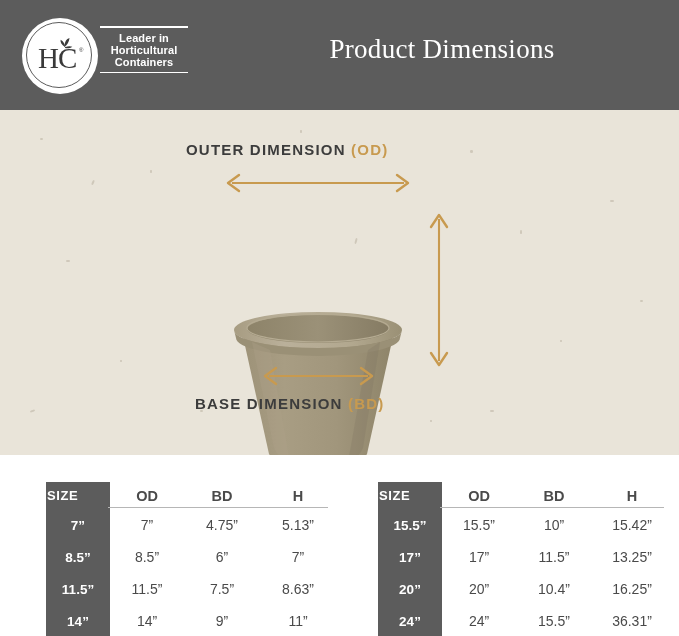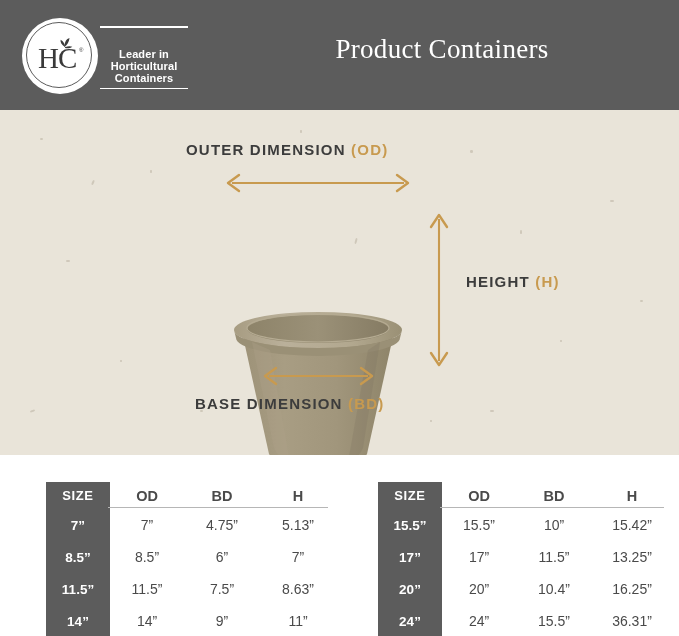--- a/index.html
+++ b/index.html
@@ -7,21 +7,21 @@
   #page{position:relative;width:679px;height:636px;background:#ffffff;}
 
   
   .header{position:absolute;left:0;top:0;width:679px;height:110px;background:#5c5c5c;}
   .logo-wrap{position:absolute;left:22px;top:18px;width:76px;height:76px;}
   .logo-circle{position:absolute;left:0;top:0;width:76px;height:76px;border-radius:50%;background:#ffffff;}
   .logo-ring{position:absolute;left:4px;top:4px;width:64px;height:64px;border-radius:50%;border:1.5px solid #5c5c5c;}
   .logo-hc{position:absolute;left:0;top:0;width:76px;height:76px;}
   .brand-block{position:absolute;left:100px;top:26px;width:88px;text-align:center;}
   .brand-rule{height:1.6px;background:#ffffff;width:88px;}
-  .brand-lines{padding:20px 0 3px 0;}
+  .brand-lines{padding:4px 0 3px 0;}
   .brand-lines div{color:#ffffff;font-size:11px;font-weight:bold;line-height:12.4px;letter-spacing:.1px;}
   .title-shift{position:absolute;left:205px;top:34px;width:474px;text-align:center;color:#ffffff;
          font-family:"Liberation Serif",serif;font-size:27px;letter-spacing:.3px;}
 
   
   .panel{position:absolute;left:0;top:110px;width:679px;height:345px;overflow:hidden;}
   .panel-bg{position:absolute;left:-20px;top:-260px;width:719px;height:700px;
             background:#e9e4d9;border-radius:0 0 50% 50%/0 0 14% 14%;}
   .speck{position:absolute;background:#b9b0a0;border-radius:40%;opacity:.55;}
 
@@ -31,21 +31,21 @@
 
   .arrow{position:absolute;}
 
   
   .pot{position:absolute;left:228px;top:198px;width:180px;height:162px;}
 
   
   .tbl{position:absolute;}
   .tbl table{border-collapse:separate;border-spacing:0;}
   .hdr-size{background:#5c5c5c;color:#ffffff;font-weight:bold;font-size:13px;
-            text-align:center;letter-spacing:.6px;}
+            text-align:left;letter-spacing:.6px;}
   .hdr-col{color:#4a4a4a;font-size:14.5px;text-align:center;margin-top:13px;}
   .cell-size{background:#5c5c5c;color:#ffffff;font-weight:bold;font-size:13.5px;text-align:center;}
   .cell-val{color:#4a4a4a;font-size:14px;text-align:center;}
   .rule{position:absolute;height:1px;background:#b6b6b6;}
 </style>
 </head>
 <body>
 
 <div id="page">
 
@@ -69,21 +69,21 @@
     <div class="brand-block">
       <div class="brand-rule"></div>
       <div class="brand-lines">
         <div>Leader in</div>
         <div>Horticultural</div>
         <div>Containers</div>
       </div>
       <div class="brand-rule"></div>
     </div>
 
-    <div class="title-shift">Product Containers</div>
+    <div class="title-shift">Product Dimensions</div>
   </div>
 
   <div class="panel">
     <div class="panel-bg"></div>
 
     <div class="speck" style="left:40px;top:28px;width:3px;height:2px;"></div>
     <div class="speck" style="left:92px;top:70px;width:2px;height:5px;transform:rotate(25deg);"></div>
     <div class="speck" style="left:66px;top:150px;width:4px;height:2px;"></div>
     <div class="speck" style="left:120px;top:250px;width:2px;height:2px;"></div>
     <div class="speck" style="left:150px;top:60px;width:2px;height:3px;"></div>
@@ -145,24 +145,20 @@
 
       <path d="M152 34 L135 140 Q131 150 120 154 L140 42 Z" fill="#7e7460" opacity=".28"></path>
     </svg>
 
     <svg class="arrow" style="left:428px;top:100px;width:22px;height:160px;" viewBox="0 0 22 160">
       <line x1="11" y1="9" x2="11" y2="151" stroke="#c89a4f" stroke-width="2.1"></line>
       <polyline points="3,17 11,5 19,17" fill="none" stroke="#c89a4f" stroke-width="2.4" stroke-linecap="round" stroke-linejoin="round"></polyline>
       <polyline points="3,143 11,155 19,143" fill="none" stroke="#c89a4f" stroke-width="2.4" stroke-linecap="round" stroke-linejoin="round"></polyline>
     </svg>
 
-    <div class="dimlabel" style="left:466px;top:163px;">
-      <span>HEIGHT</span>
-      <span class="code">(H)</span>
-    </div>
 
     <svg class="arrow" style="left:260px;top:255px;width:117px;height:22px;" viewBox="0 0 117 22">
       <line x1="9" y1="11" x2="108" y2="11" stroke="#c89a4f" stroke-width="2.1"></line>
       <polyline points="16,3 5,11 16,19" fill="none" stroke="#c89a4f" stroke-width="2.4" stroke-linecap="round" stroke-linejoin="round"></polyline>
       <polyline points="101,3 112,11 101,19" fill="none" stroke="#c89a4f" stroke-width="2.4" stroke-linecap="round" stroke-linejoin="round"></polyline>
     </svg>
 
     <div class="dimlabel" style="left:195px;top:285px;">
       <span>BASE DIMENSION</span>
       <span class="code">(BD)</span>

